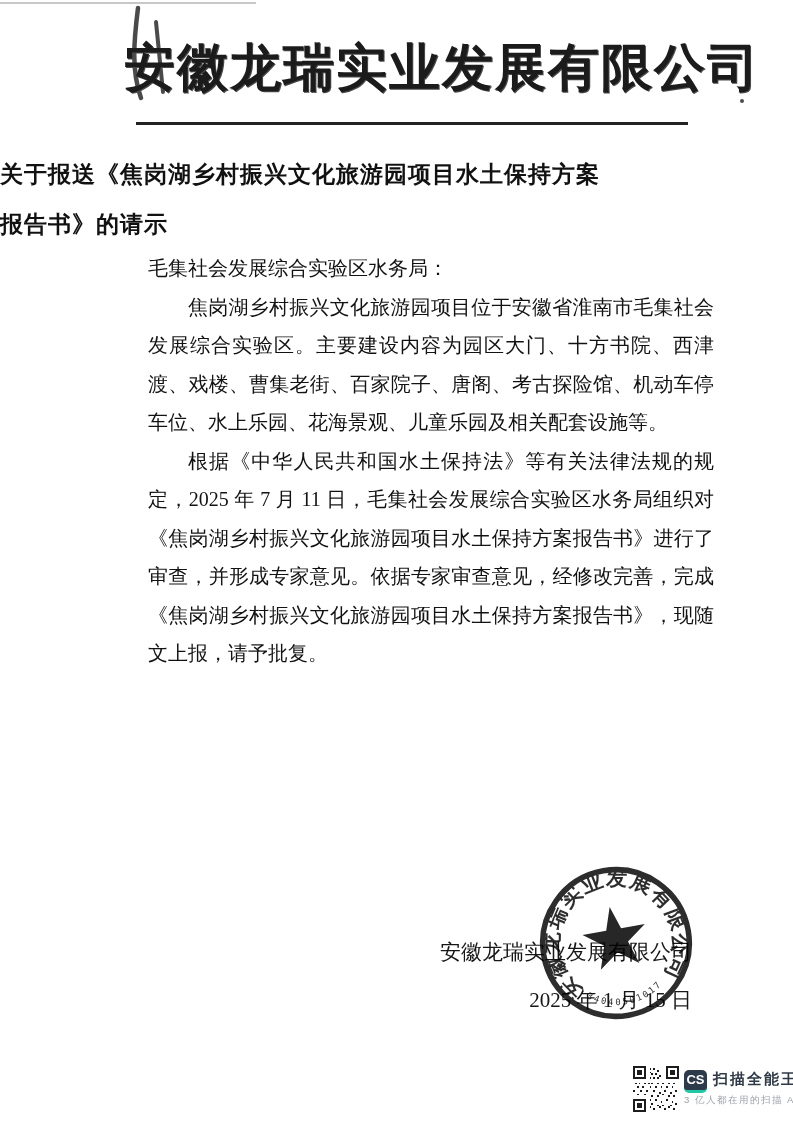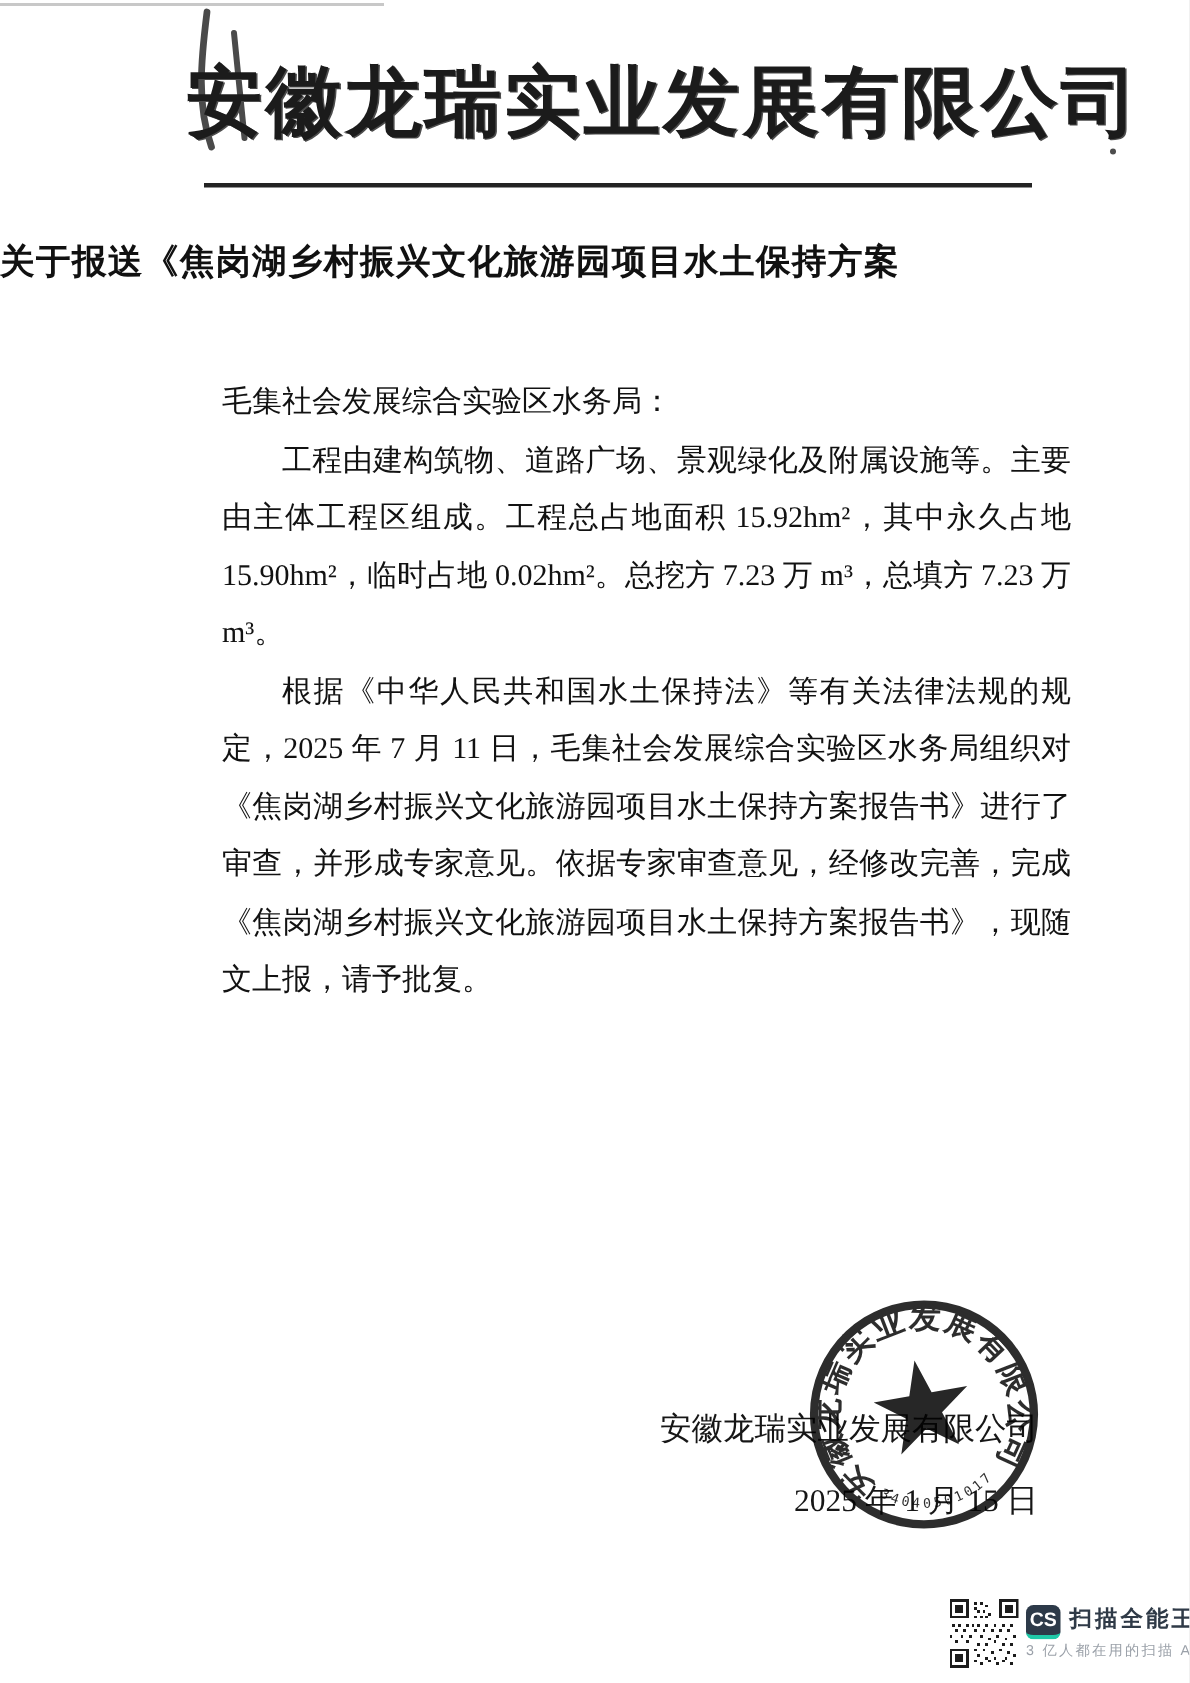--- a/index.html
+++ b/index.html
@@ -71,25 +71,26 @@
   <svg class="pen-marks" width="80" height="120" viewBox="0 0 80 120">
     <path d="M 28,8 C 24,40 21,70 31,98" fill="none" stroke="#2a2a2a" stroke-width="4.5" stroke-linecap="round" opacity="0.85"></path>
     <path d="M 46,22 L 53,92" fill="none" stroke="#2a2a2a" stroke-width="4" stroke-linecap="round" opacity="0.85"></path>
   </svg>
 
   <div class="letterhead">安徽龙瑞实业发展有限公司</div>
   <div class="letterhead-rule"></div>
 
   <div class="doc-title">
     <div>关于报送《焦岗湖乡村振兴文化旅游园项目水土保持方案</div>
+    <div>报告书》的请示</div>
   </div>
 
   <div class="doc-body">
     <p class="salutation">毛集社会发展综合实验区水务局：</p>
-    <p class="para">工程由建构筑物、道路广场、景观绿化及附属设施等。主要由主体工程区组成。工程总占地面积 15.92hm²，其中永久占地 15.90hm²，临时占地 0.02hm²。总挖方 7.23 万 m³，总填方 7.23 万 m³。</p>
+    <p class="para">焦岗湖乡村振兴文化旅游园项目位于安徽省淮南市毛集社会发展综合实验区。主要建设内容为园区大门、十方书院、西津渡、戏楼、曹集老街、百家院子、唐阁、考古探险馆、机动车停车位、水上乐园、花海景观、儿童乐园及相关配套设施等。</p>
     <p class="para">根据《中华人民共和国水土保持法》等有关法律法规的规定，2025 年 7 月 11 日，毛集社会发展综合实验区水务局组织对《焦岗湖乡村振兴文化旅游园项目水土保持方案报告书》进行了审查，并形成专家意见。依据专家审查意见，经修改完善，完成《焦岗湖乡村振兴文化旅游园项目水土保持方案报告书》，现随文上报，请予批复。</p>
   </div>
 
   <div class="signature-block">
     <div>安徽龙瑞实业发展有限公司</div>
     <div>2025 年 1 月 15 日</div>
   </div>
 
   <svg class="seal" viewBox="0 0 200 200">
     <circle cx="100" cy="100" r="66" fill="none" stroke="#1d1d1d" stroke-width="5"></circle>

